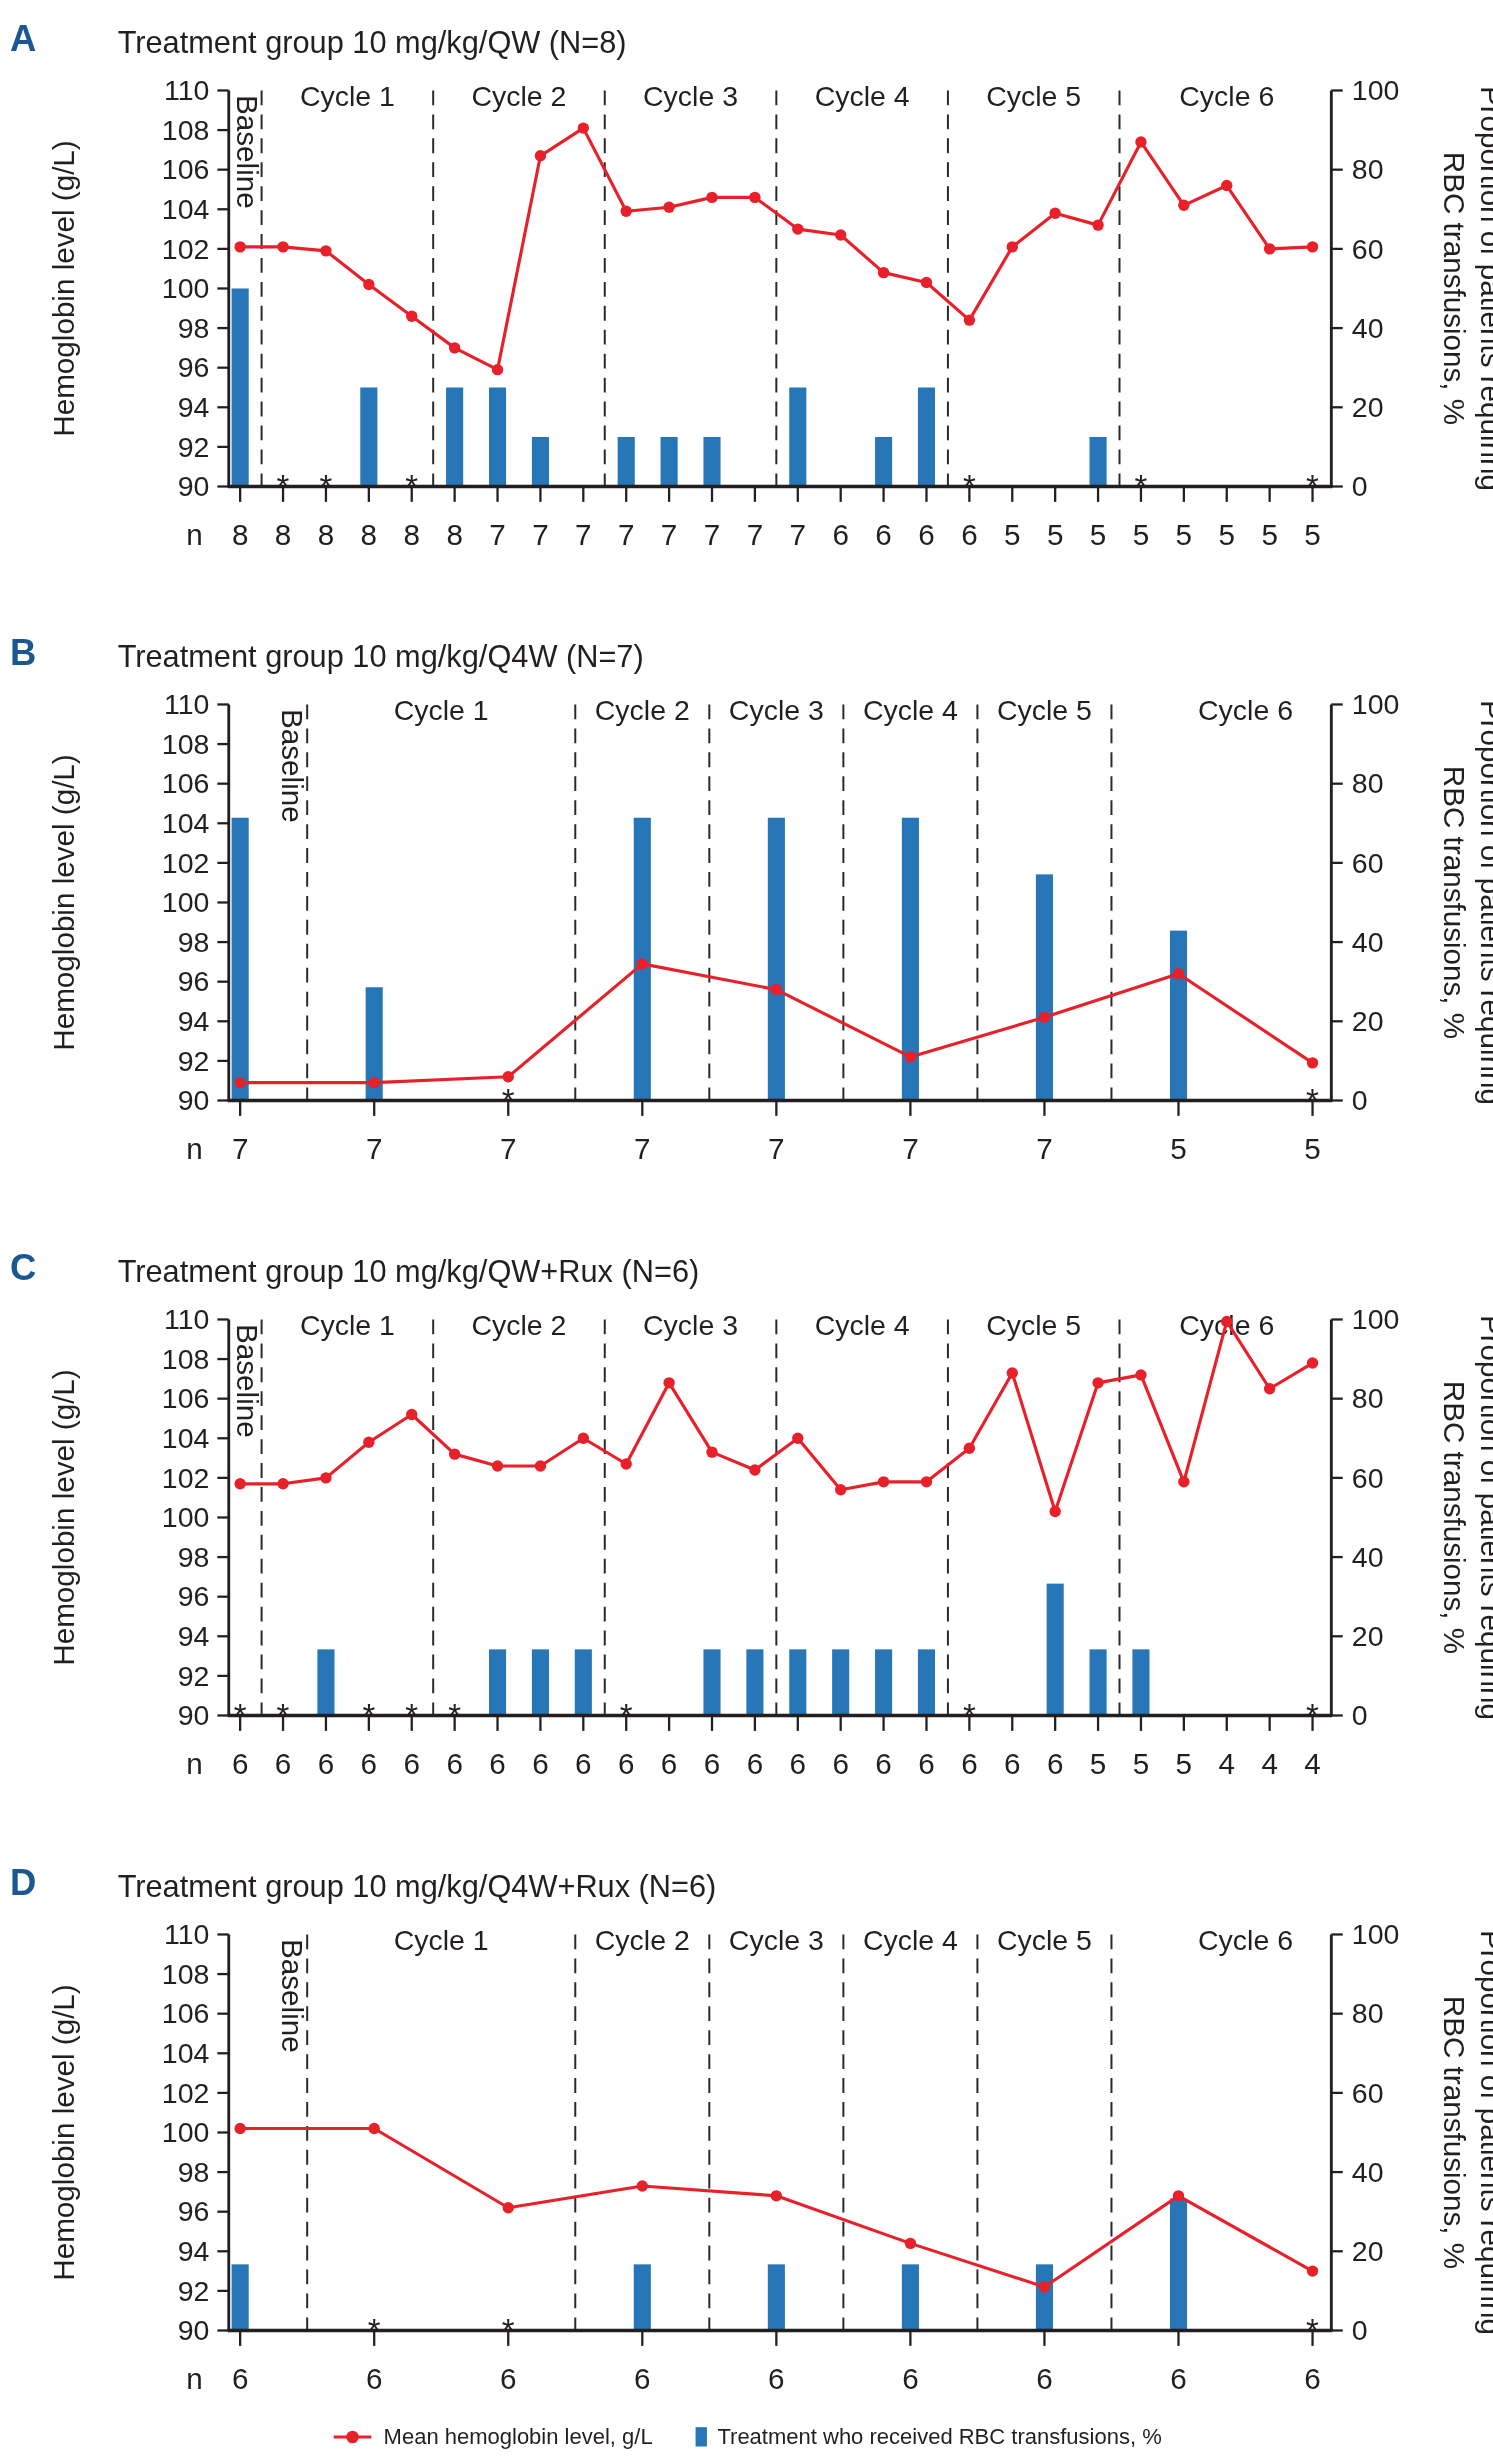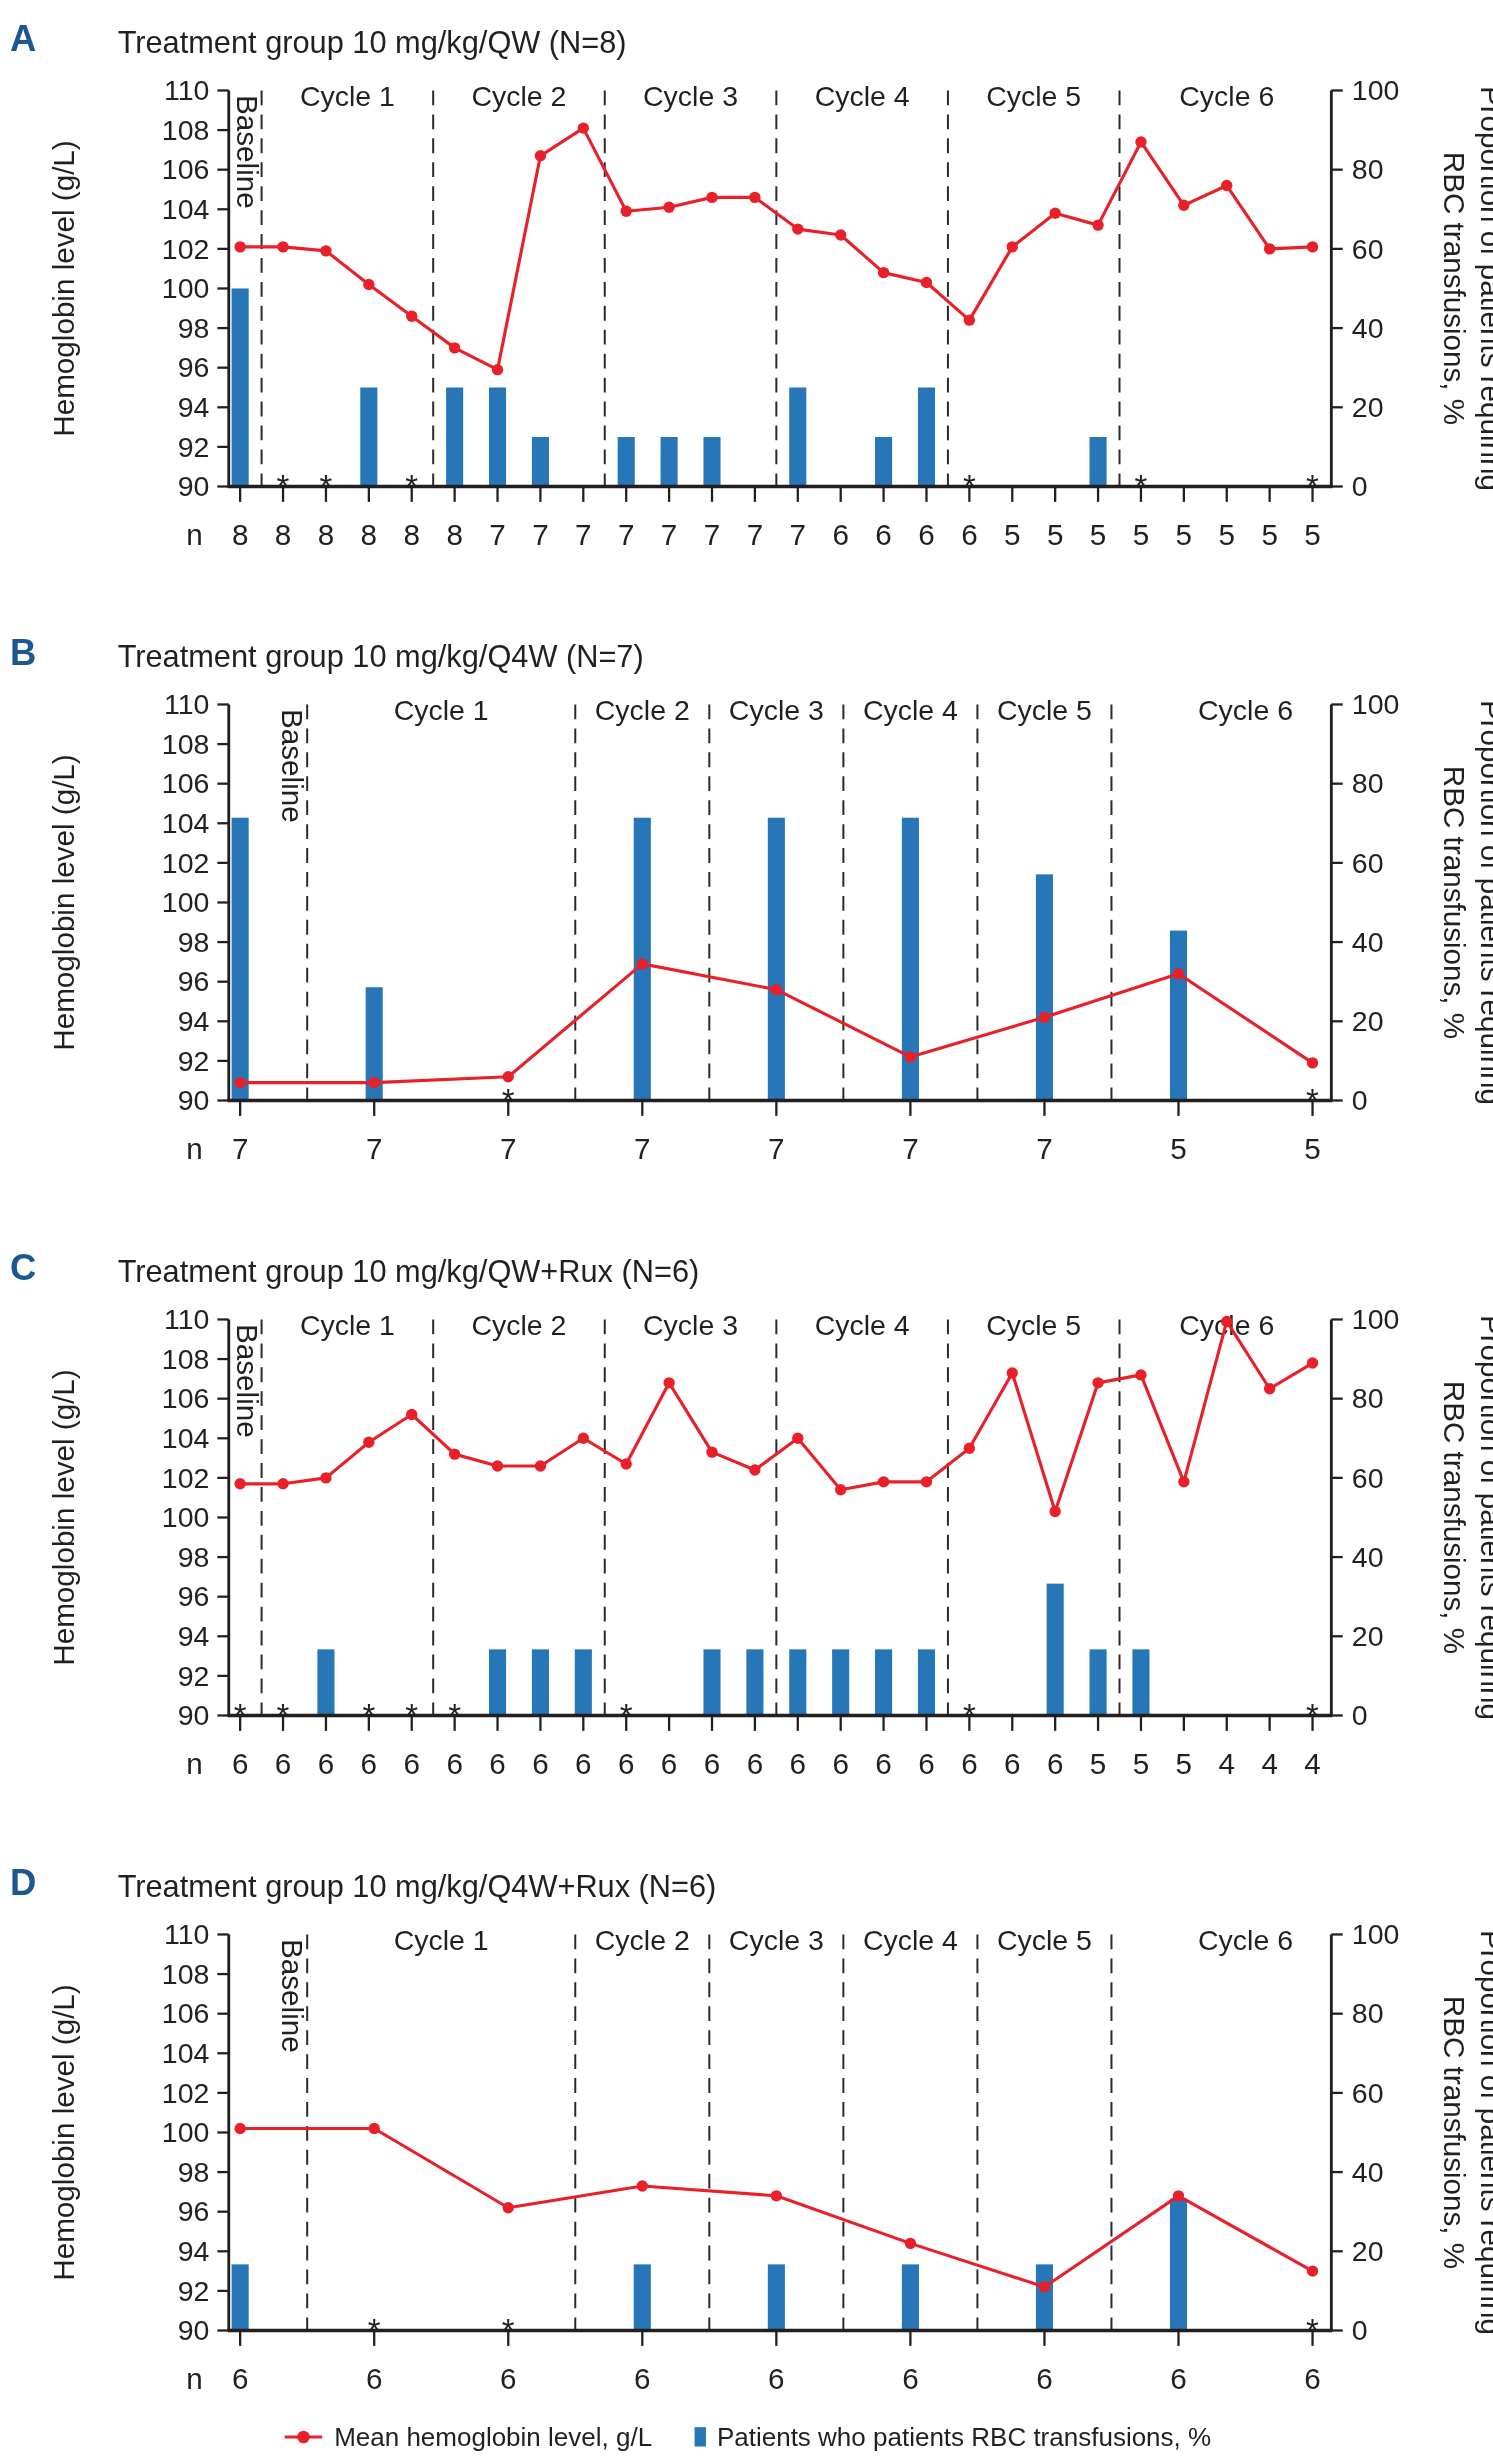--- a/index.html
+++ b/index.html
@@ -9,21 +9,21 @@
   }
   .panel{position:absolute;left:0;width:1494px;height:604px;}
   #panel-A{top:4.6px;}
   #panel-B{top:619px;}
   #panel-C{top:1234px;}
   #panel-D{top:1849px;}
   .panel svg{display:block;}
   #legend{
     position:absolute;top:2417px;left:0;width:1494px;height:40px;
     display:flex;align-items:center;justify-content:center;gap:42px;
-    font-size:26px;
+    font-size:22px;
   }
   .legend-item{display:flex;align-items:center;gap:10.3px;}
   .legend-item .lbl{white-space:nowrap;}
 </style>
 </head>
 <body>
 
 <main>
   <section class="panel" id="panel-A">
     <svg class="chart" width="1494" height="604" viewBox="0 0 2619 1060">
@@ -542,17 +542,17 @@
       <svg width="41" height="16" viewBox="0 0 72 28">
         <line class="lg-line" x1="3" y1="14" x2="69" y2="14" stroke-width="5" stroke="#e8202a"></line>
         <circle class="lg-dot" cx="36" cy="14" r="11" fill="#e8202a"></circle>
       </svg>
       <span class="lbl">Mean hemoglobin level, g/L</span>
     </div>
     <div class="legend-item">
       <svg width="12.5" height="21.7" viewBox="0 0 22 38">
         <rect class="lg-sq" x="1" y="2" width="20" height="34" fill="#2776b8"></rect>
       </svg>
-      <span class="lbl">Patients who patients RBC transfusions, %</span>
+      <span class="lbl">Treatment who received RBC transfusions, %</span>
     </div>
   </footer>
 </main>
 
 
 </body></html>

